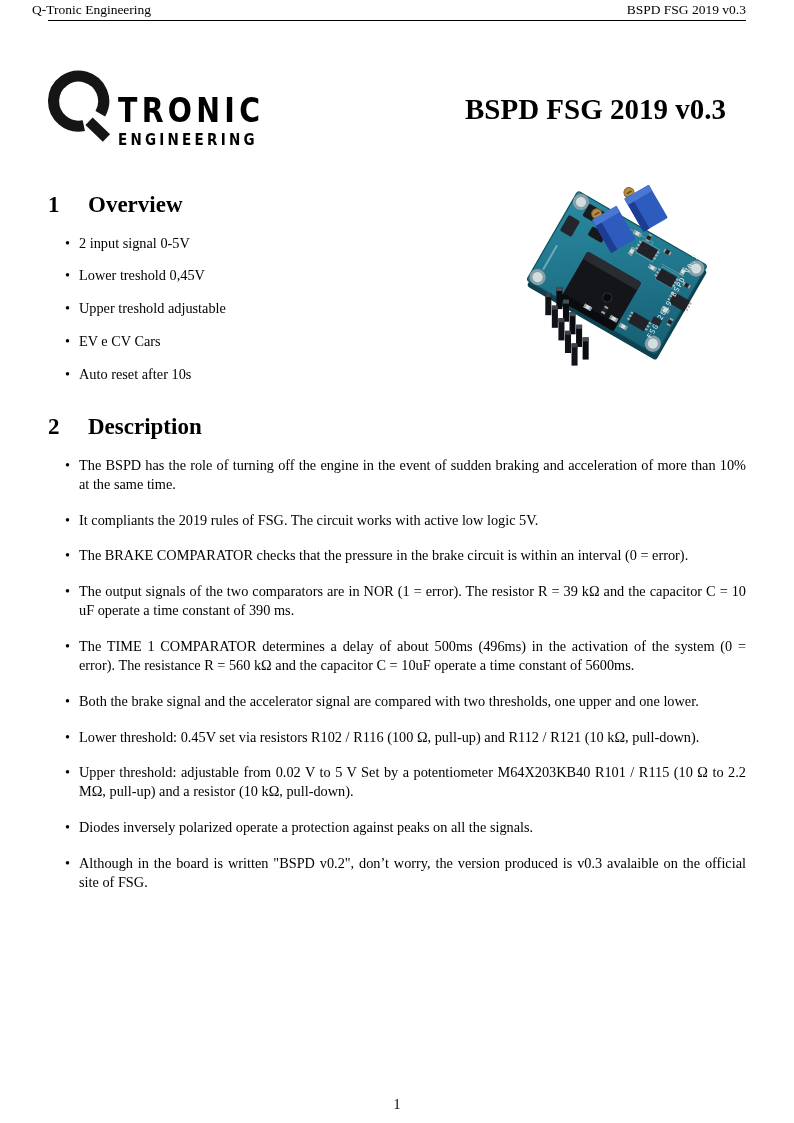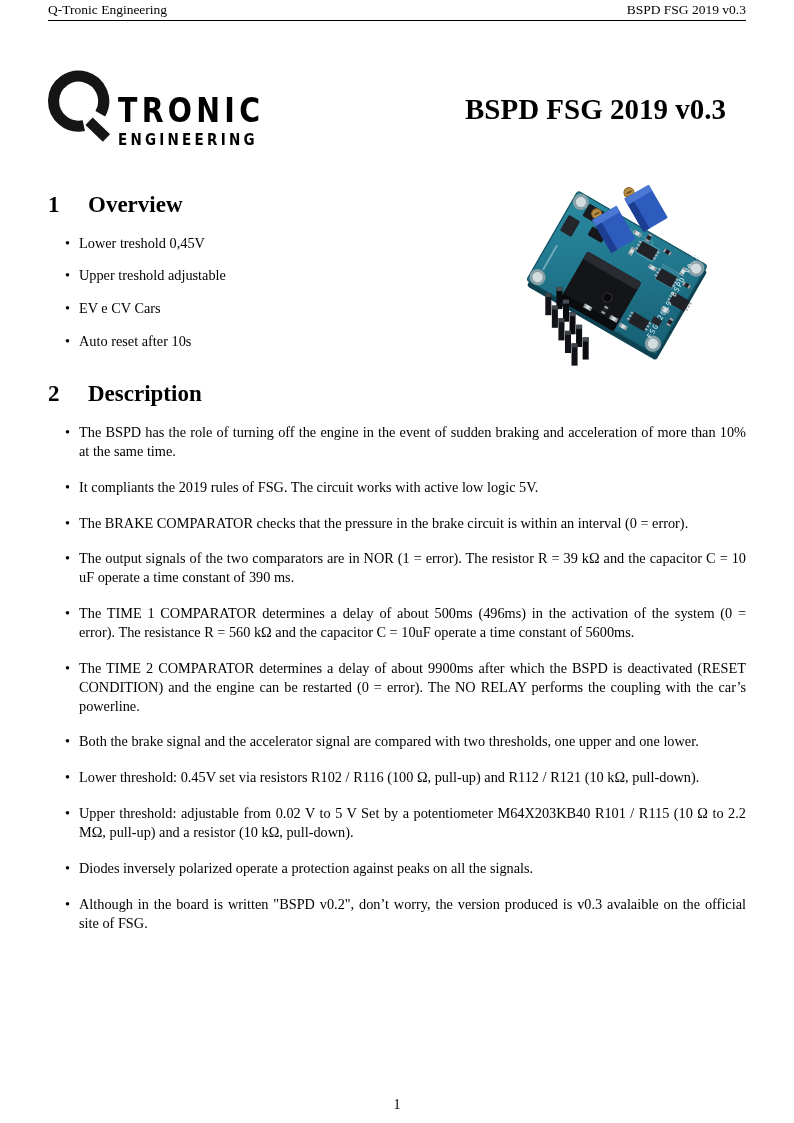--- a/index.html
+++ b/index.html
@@ -3,21 +3,21 @@
 <meta charset="utf-8">
 <style>
   * { box-sizing: border-box; }
   html,body { margin:0; padding:0; background:#ffffff; }
   .page {
     position:relative; width:794px; height:1123px; margin:0 auto;
     background:#fff; color:#000; overflow:hidden;
     font-family:"Liberation Serif","DejaVu Serif",serif;
   }
   
-  .hdr { display:flex; padding:2px 48px 0 48px; font-size:13.5px; line-height:1.15; }
+  .hdr { display:flex; padding:2px 48px 0 32px; font-size:13.5px; line-height:1.15; }
   .hdr .l { flex:1; text-align:left; }
   .hdr .c { flex:1; text-align:center; }
   .hdr .r { flex:1; text-align:right; white-space:nowrap; }
   .hdr-rule { margin:2px 48px 0 48px; border-top:1.4px solid #000; }
 
   
   .masthead { display:flex; justify-content:space-between; align-items:flex-start; padding:42px 68px 0 48px; }
   .logo { display:flex; align-items:flex-start; }
   .logo-q { width:64px; height:93px; flex:0 0 auto; }
   .logo-text { margin-left:6px; padding-top:31px; }
@@ -82,40 +82,40 @@
 
   <main>
 
     <section class="sec-overview">
       <h2 class="sec">
         <span class="num">1</span>
         <span>Overview</span>
       </h2>
       <div class="overview-wrap">
         <ul class="blist">
+          <li>2 input signal 0-5V</li>
           <li>Lower treshold 0,45V</li>
           <li>Upper treshold adjustable</li>
           <li>EV e CV Cars</li>
           <li>Auto reset after 10s</li>
         </ul>
       </div>
     </section>
 
     <section class="sec-description">
       <h2 class="sec">
         <span class="num">2</span>
         <span>Description</span>
       </h2>
       <ul class="blist desc">
         <li>The BSPD has the role of turning off the engine in the event of sudden braking and acceleration of more than 10% at the same time.</li>
         <li>It compliants the 2019 rules of FSG. The circuit works with active low logic 5V.</li>
         <li>The BRAKE COMPARATOR checks that the pressure in the brake circuit is within an interval (0 = error).</li>
         <li>The output signals of the two comparators are in NOR (1 = error). The resistor R = 39 kΩ and the capacitor C = 10 uF operate a time constant of 390 ms.</li>
         <li>The TIME 1 COMPARATOR determines a delay of about 500ms (496ms) in the activation of the system (0 = error). The resistance R = 560 kΩ and the capacitor C = 10uF operate a time constant of 5600ms.</li>
-        <li>The TIME 2 COMPARATOR determines a delay of about 9900ms after which the BSPD is deactivated (RESET CONDITION) and the engine can be restarted (0 = error). The NO RELAY performs the coupling with the car’s powerline.</li>
         <li>Both the brake signal and the accelerator signal are compared with two thresholds, one upper and one lower.</li>
         <li>Lower threshold: 0.45V set via resistors R102 / R116 (100 Ω, pull-up) and R112 / R121 (10 kΩ, pull-down).</li>
         <li>Upper threshold: adjustable from 0.02 V to 5 V Set by a potentiometer M64X203KB40 R101 / R115 (10 Ω to 2.2 MΩ, pull-up) and a resistor (10 kΩ, pull-down).</li>
         <li>Diodes inversely polarized operate a protection against peaks on all the signals.</li>
         <li>Although in the board is written "BSPD v0.2", don’t worry, the version produced is v0.3 avalaible on the official site of FSG.</li>
       </ul>
     </section>
   </main>
 
   <figure class="board">

